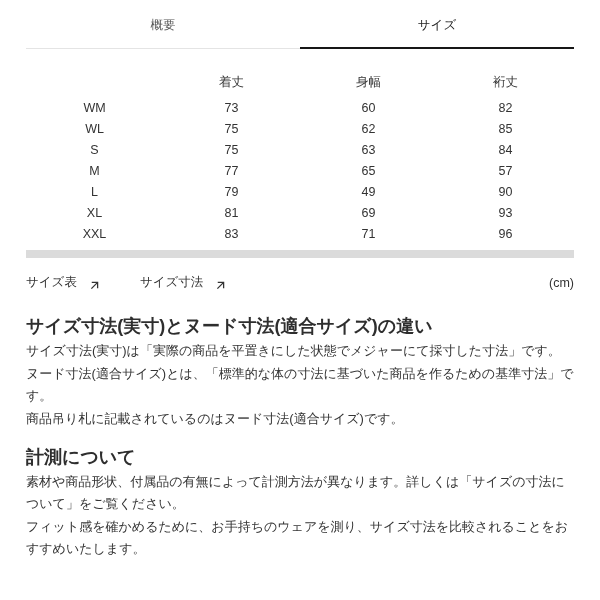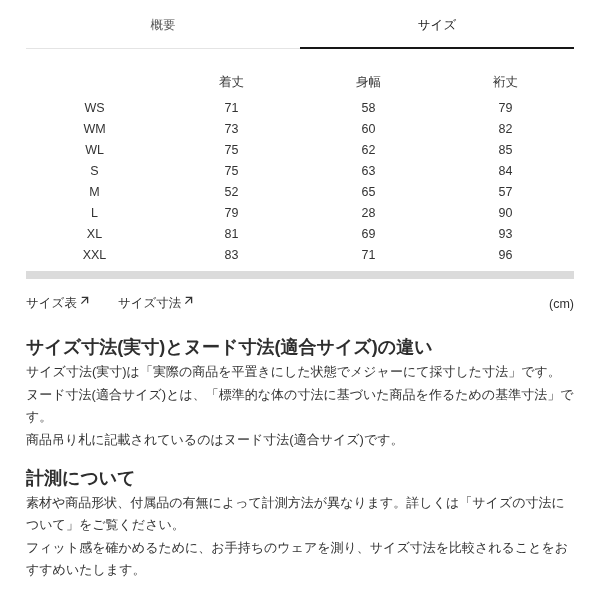--- a/index.html
+++ b/index.html
@@ -40,22 +40,22 @@
     font-size:12.5px;color:var(--text);padding:0;
   }
   .size-table thead th{height:24px;padding-bottom:6px;}
   .size-table tbody td{height:21px;}
 
   
   .scrollbar-track{margin-top:6px;height:8px;background:var(--scroll-track);}
 
   
   .links-row{margin-top:16px;display:flex;align-items:center;font-size:12.5px;}
-  .link{display:inline-flex;align-items:flex-start;gap:2px;cursor:pointer;color:var(--text);}
-  .link + .link{margin-left:28px;}
+  .link{display:inline-flex;align-items:flex-end;gap:12px;cursor:pointer;color:var(--text);}
+  .link + .link{margin-left:40px;}
   .link svg{display:block;}
   .unit{margin-left:auto;font-size:12.5px;color:var(--text);}
 
   
   .section{margin-top:24px;}
   .section + .section{margin-top:16px;}
   .section h3{font-size:18px;line-height:22px;font-weight:bold;color:#2e2e2e;margin-bottom:3px;}
   .section p{font-size:13px;line-height:22px;color:var(--text);margin:0 0 1px 0;}
 </style>
 </head>
@@ -72,53 +72,47 @@
     <thead>
       <tr>
         <th></th>
         <th>着丈</th>
         <th>身幅</th>
         <th>裄丈</th>
       </tr>
     </thead>
     <tbody>
       <tr>
-        <td>WS</td>
-        <td>71</td>
-        <td>58</td>
-        <td>79</td>
-      </tr>
-      <tr>
         <td>WM</td>
         <td>73</td>
         <td>60</td>
         <td>82</td>
       </tr>
       <tr>
         <td>WL</td>
         <td>75</td>
         <td>62</td>
         <td>85</td>
       </tr>
       <tr>
         <td>S</td>
         <td>75</td>
         <td>63</td>
         <td>84</td>
       </tr>
       <tr>
         <td>M</td>
-        <td>52</td>
+        <td>77</td>
         <td>65</td>
         <td>57</td>
       </tr>
       <tr>
         <td>L</td>
         <td>79</td>
-        <td>28</td>
+        <td>49</td>
         <td>90</td>
       </tr>
       <tr>
         <td>XL</td>
         <td>81</td>
         <td>69</td>
         <td>93</td>
       </tr>
       <tr>
         <td>XXL</td>

